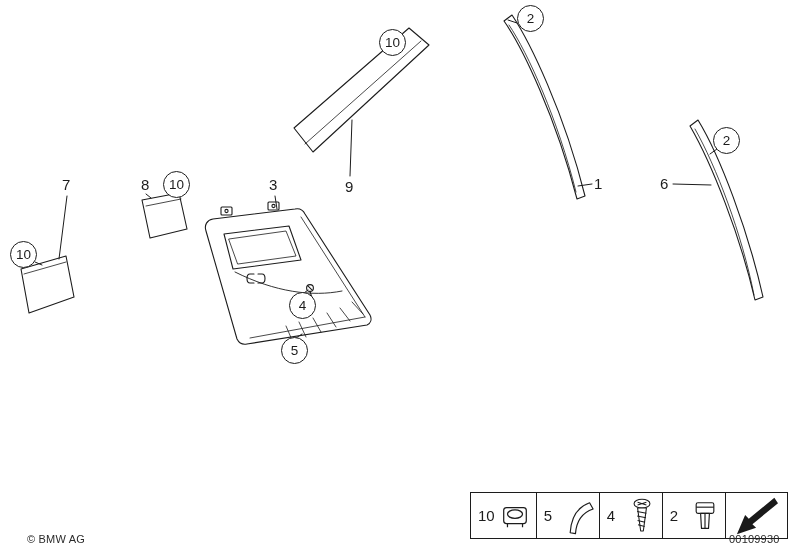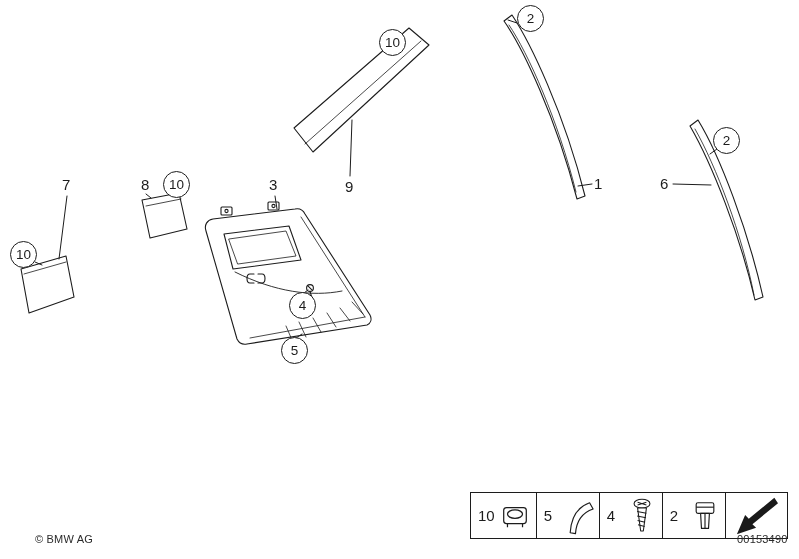--- a/index.html
+++ b/index.html
@@ -21,21 +21,21 @@
     position:absolute;left:470px;top:492px;width:318px;height:47px;
     border:1px solid #1c1c1c;box-sizing:border-box;display:flex;background:#fff;
   }
   .legend-cell{
     flex:1 1 0;display:flex;align-items:center;gap:4px;
     border-right:1px solid #1c1c1c;padding:2px 3px 2px 7px;box-sizing:border-box;
   }
   .legend-cell:last-child{border-right:none;justify-content:center;padding:2px;}
   .legend-num{font-size:15px;min-width:16px;}
   .legend-icon{flex:0 0 auto;margin-left:auto;margin-right:2px;}
-  .footer-text{position:absolute;font-size:11px;color:#2a2a2a;letter-spacing:0.2px;margin-left:8px;}
+  .footer-text{position:absolute;font-size:11px;color:#2a2a2a;letter-spacing:0.2px;}
 </style>
 </head>
 <body>
 
 <div class="stage">
 
   <svg class="art" width="799" height="559" viewBox="0 0 799 559">
     <g fill="#ffffff" stroke="#1c1c1c" stroke-width="1.1" stroke-linejoin="round" stroke-linecap="round">
 
       <g>
@@ -154,15 +154,15 @@
 
     <div class="legend-cell">
       <svg width="58" height="42" viewBox="0 0 60 46">
         <path d="M49,3 L21,26 L17,22 L8,43 L29,36 L25,32 L53,9 Z" fill="#1a1a1a" stroke="none"></path>
       </svg>
     </div>
 
   </div>
 
   <div class="footer-text" style="left:27px;top:533px">© BMW AG</div>
-  <div class="footer-text" style="left:729px;top:533px">00153490</div>
+  <div class="footer-text" style="left:729px;top:533px">00109930</div>
 
 </div>
 
 </body></html>

